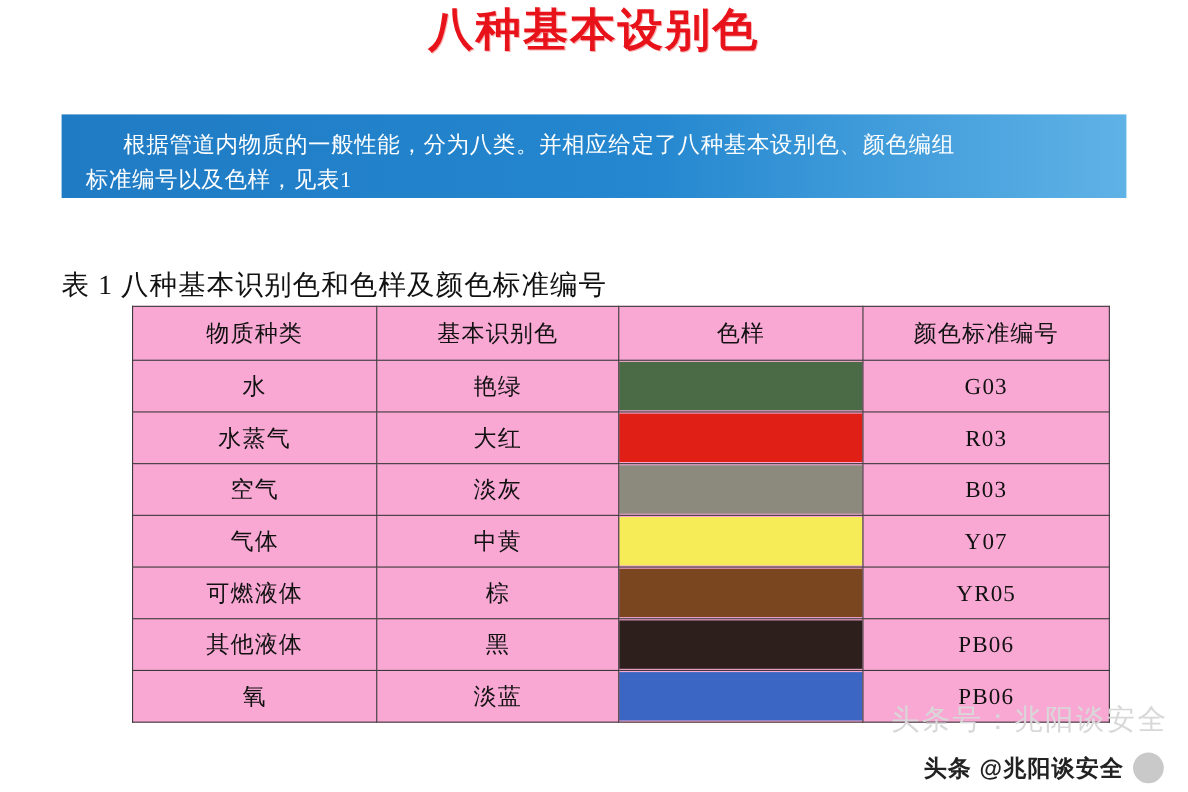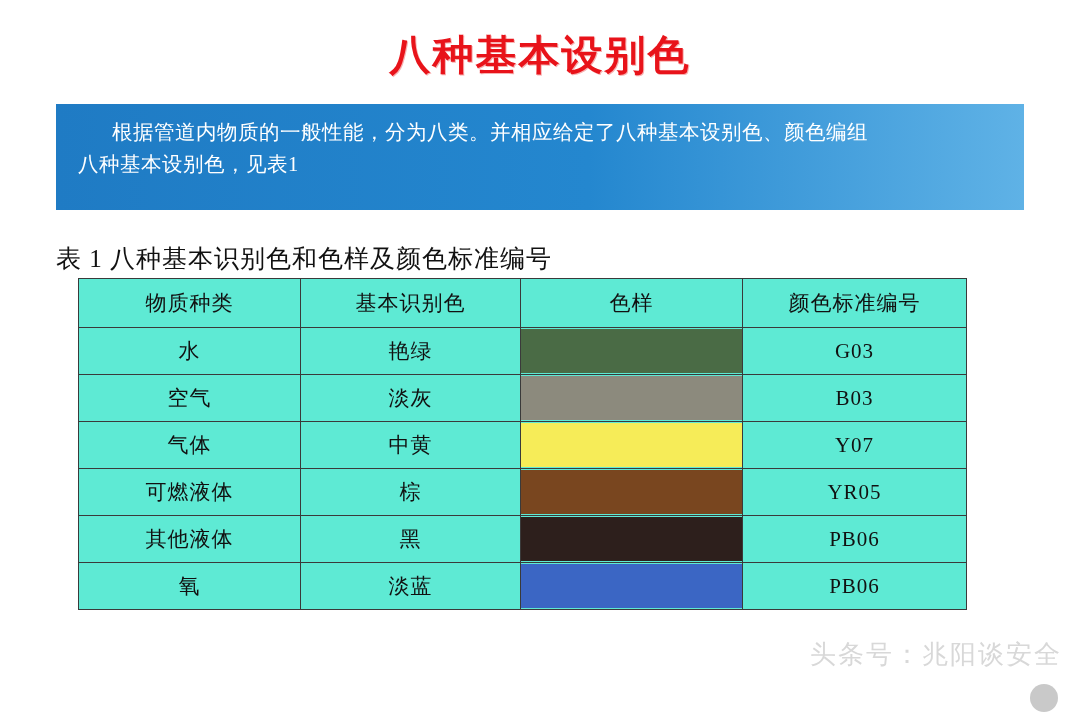--- a/index.html
+++ b/index.html
@@ -17,36 +17,35 @@
 
   
   .slide-title {
     text-align: center;
     color: #e8131a;
     font-family: "Liberation Sans", sans-serif;
     font-weight: bold;
     font-size: 41px;
     letter-spacing: 2px;
     margin: 0;
-    padding-top: 28px;
     padding-bottom: 10px;
     text-shadow: 1px 1px 0 #f7b2b2;
   }
 
   
   .intro-banner {
     position: absolute;
     left: 56px;
     top: 104px;
     width: 968px;
     min-height: 68px;
     background: linear-gradient(90deg, #1f7bc4 0%, #2487cf 55%, #5fb2e6 100%);
     color: #ffffff;
     box-sizing: border-box;
-    padding: 12px 18px 30px 22px;
+    padding: 12px 18px 0 22px;
   }
   .intro-banner p {
     margin: 0;
     font-size: 20.5px;
     line-height: 32px;
     font-family: "Liberation Serif", serif;
     letter-spacing: 0.5px;
   }
   .intro-banner p.first-line {
     text-indent: 34px;
@@ -67,22 +66,23 @@
   
   .table-wrap {
     position: absolute;
     left: 78px;
     top: 278px;
     width: 888px;
   }
   table.color-table {
     border-collapse: collapse;
     width: 888px;
-    background: #5eead4;
+    background: #f9a8d4;
     table-layout: fixed;
+    margin-left: 42px;
   }
   table.color-table td,
   table.color-table th {
     border: 1px solid #3a3a3a;
     text-align: center;
     vertical-align: middle;
     font-family: "Liberation Serif", serif;
     color: #111111;
     font-weight: normal;
   }
@@ -154,21 +154,21 @@
     display: inline-block;
   }
 </style>
 </head>
 <body>
 
 <h1 class="slide-title">八种基本设别色</h1>
 
 <div class="intro-banner">
   <p class="first-line">根据管道内物质的一般性能，分为八类。并相应给定了八种基本设别色、颜色编组</p>
-  <p>八种基本设别色，见表1</p>
+  <p>标准编号以及色样，见表1</p>
 </div>
 
 <div class="table-caption">表 1  八种基本识别色和色样及颜色标准编号</div>
 
 <div class="table-wrap">
   <table class="color-table">
     <colgroup>
       <col class="c-kind">
       <col class="c-color">
       <col class="c-sample">
@@ -185,20 +185,28 @@
     <tbody>
       <tr>
         <td>水</td>
         <td>艳绿</td>
         <td class="sample-cell">
             <span class="swatch" style="background: rgb(74, 107, 69);"></span>
           </td>
         <td class="code-cell">G03</td>
       </tr>
       <tr>
+        <td>水蒸气</td>
+        <td>大红</td>
+        <td class="sample-cell">
+            <span class="swatch" style="background: rgb(224, 31, 23);"></span>
+          </td>
+        <td class="code-cell">R03</td>
+      </tr>
+      <tr>
         <td>空气</td>
         <td>淡灰</td>
         <td class="sample-cell">
             <span class="swatch" style="background: rgb(140, 138, 125);"></span>
           </td>
         <td class="code-cell">B03</td>
       </tr>
       <tr>
         <td>气体</td>
         <td>中黄</td>
@@ -231,14 +239,15 @@
           </td>
         <td class="code-cell">PB06</td>
       </tr>
     </tbody>
   </table>
 </div>
 
 <div class="watermark">头条号：兆阳谈安全</div>
 
 <div class="footer-brand">
+  <span class="brand-text">头条 @兆阳谈安全</span>
   <span class="avatar"></span>
 </div>
 
 </body></html>

